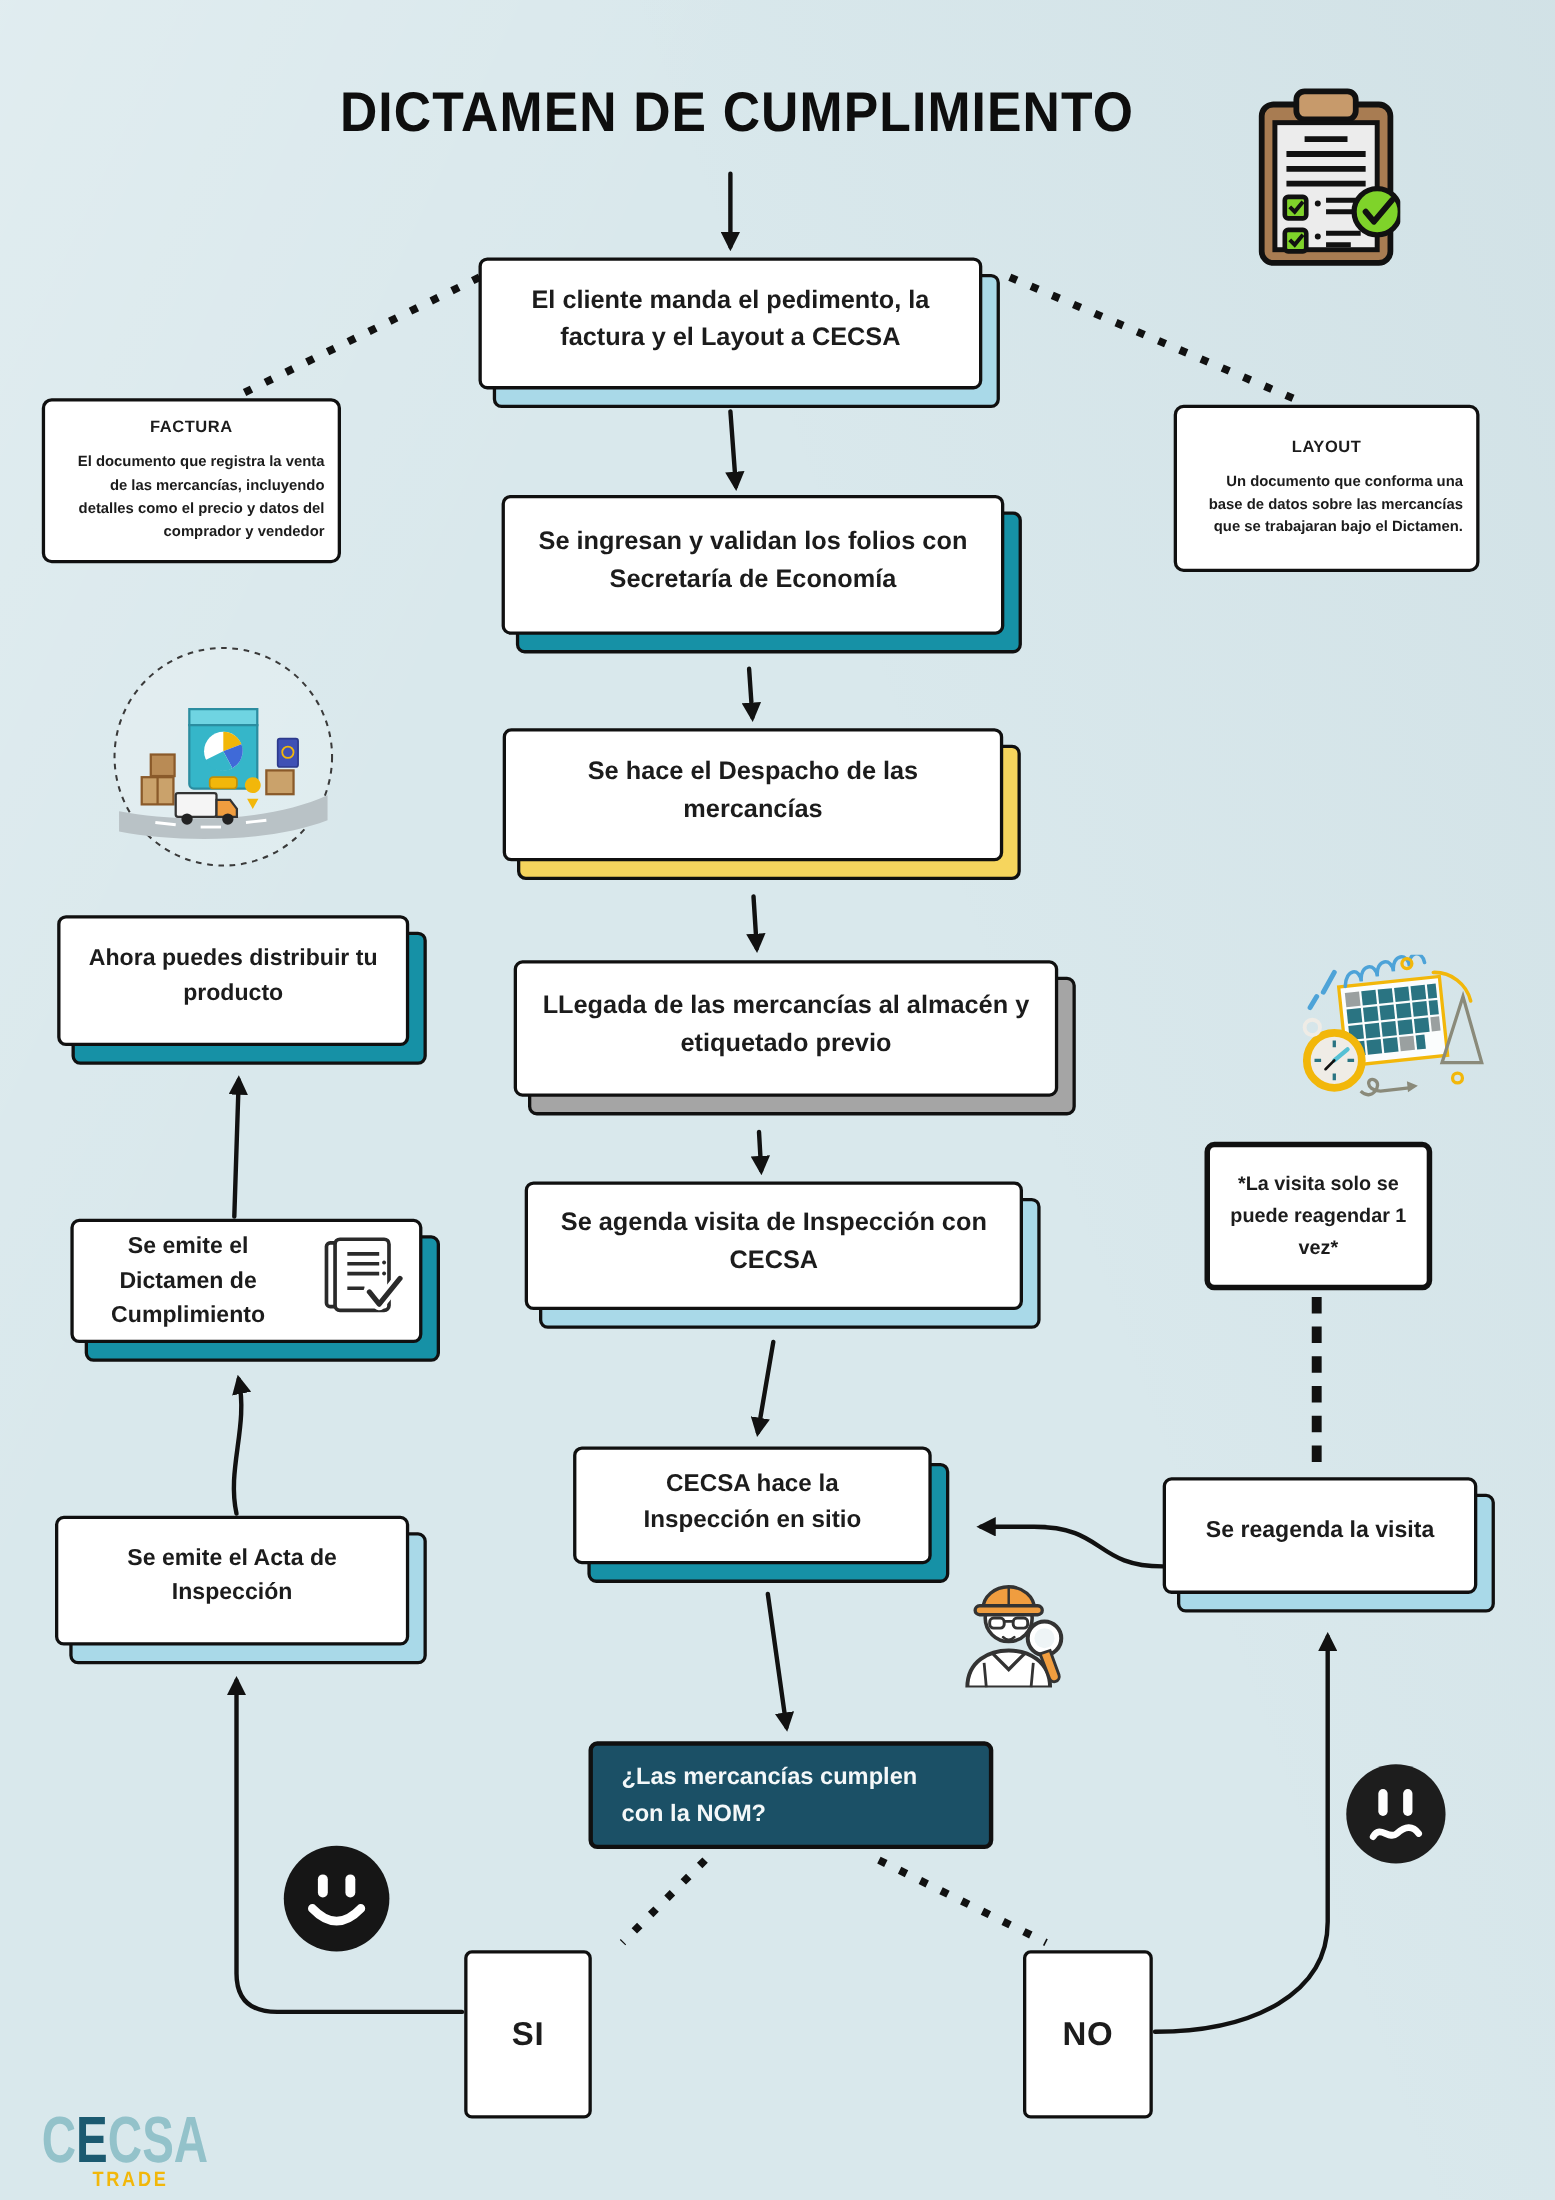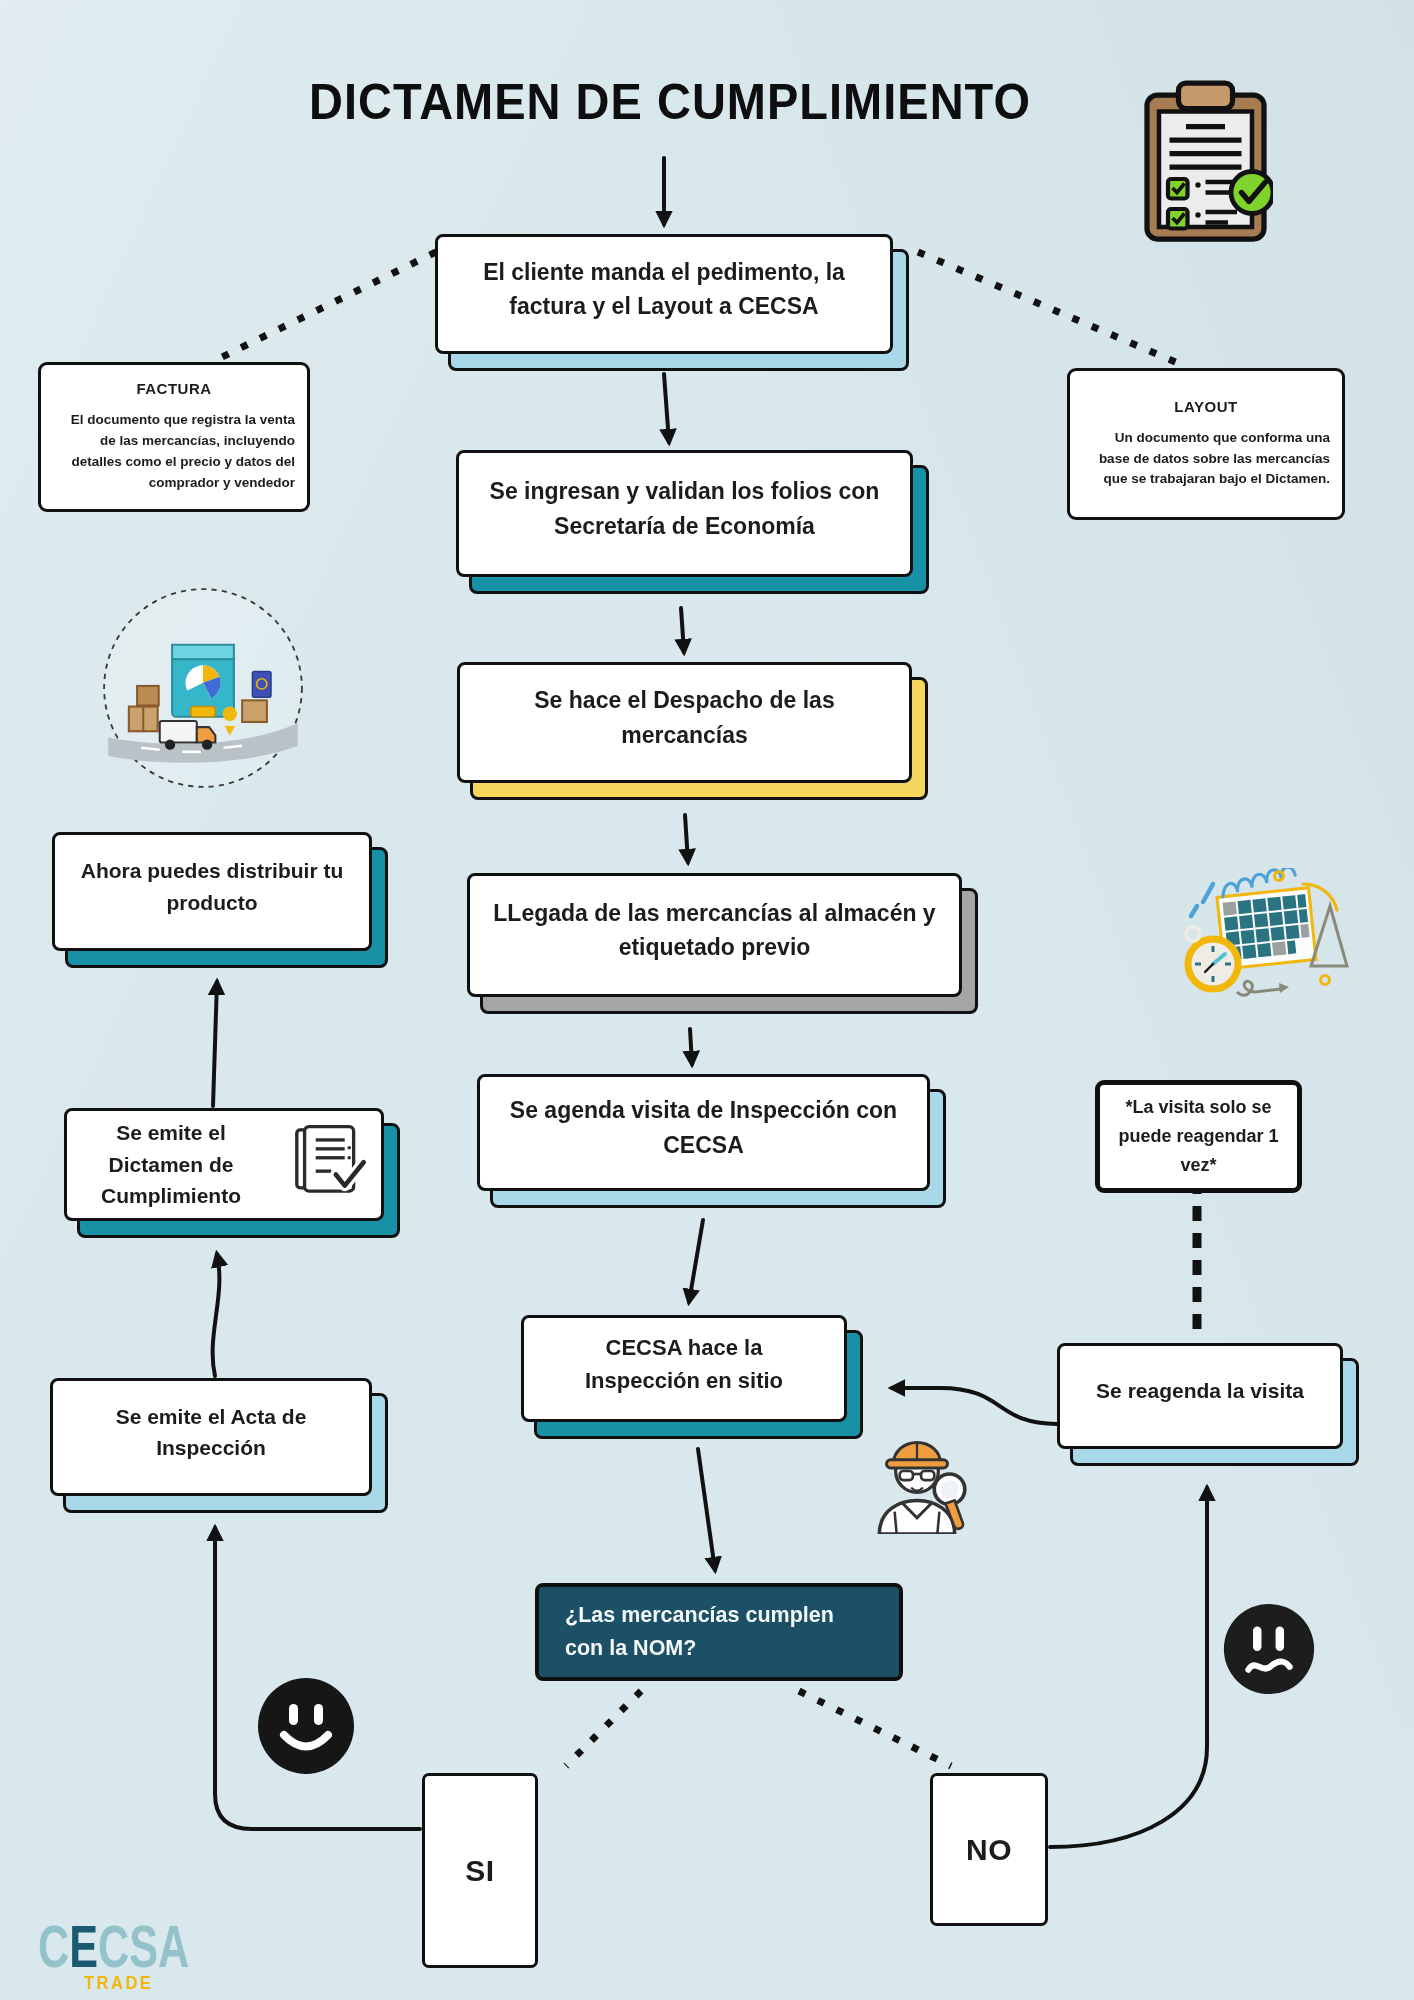--- a/index.html
+++ b/index.html
@@ -164,21 +164,21 @@
     <div class="face">Se agenda visita de Inspección con CECSA</div>
   </div>
 
   <div class="node step" style="left:521px; top:1315px; width:326px; height:107px; --sc:var(--teal);">
     <div class="shadow"></div>
     <div class="face" style="font-size:22px;">CECSA hace la Inspección en sitio</div>
   </div>
 
   <div class="decision" style="left:535px; top:1583px; width:368px; height:98px;">¿Las mercancías cumplen con la NOM?</div>
 
-  <div class="plain yesno" style="left:422px; top:1773px; width:116px; height:195px;">SI</div>
+  <div class="plain yesno" style="left:422px; top:1773px; width:116px; height:153px;">SI</div>
 
   <div class="plain yesno" style="left:930px; top:1773px; width:118px; height:153px;">NO</div>
 
   <div class="node side" style="left:52px; top:832px; width:320px; height:119px; --sc:var(--teal);">
     <div class="shadow"></div>
     <div class="face">Ahora puedes distribuir tu producto</div>
   </div>
 
   <div class="node side" style="left:64px; top:1108px; width:320px; height:113px; --sc:var(--teal);">
     <div class="shadow"></div>
@@ -201,21 +201,21 @@
         </span>
       </div>
     </div>
   </div>
 
   <div class="node side" style="left:50px; top:1378px; width:322px; height:118px; --sc:var(--light_blue);">
     <div class="shadow"></div>
     <div class="face">Se emite el Acta de Inspección</div>
   </div>
 
-  <div class="plain note" style="left:1095px; top:1038px; width:207px; height:113px;margin-top:42px;">*La visita solo se puede reagendar 1 vez*</div>
+  <div class="plain note" style="left:1095px; top:1038px; width:207px; height:135px;">*La visita solo se puede reagendar 1 vez*</div>
 
   <div class="node side" style="left:1057px; top:1343px; width:286px; height:106px; --sc:var(--light_blue);">
     <div class="shadow"></div>
     <div class="face">Se reagenda la visita</div>
   </div>
 
   <div class="icon" style="left:100px; top:585px;">
     <svg width="206" height="206" viewBox="0 0 200 200">
       <circle cx="100" cy="100" r="96" fill="rgba(255,255,255,0.18)" stroke="#3a3a3a" stroke-width="1.8" stroke-dasharray="5 5"></circle>
       <path d="M8 148 C60 158 140 158 192 134 L192 156 C140 176 60 176 8 166 Z" fill="#b9c2c6"></path>

